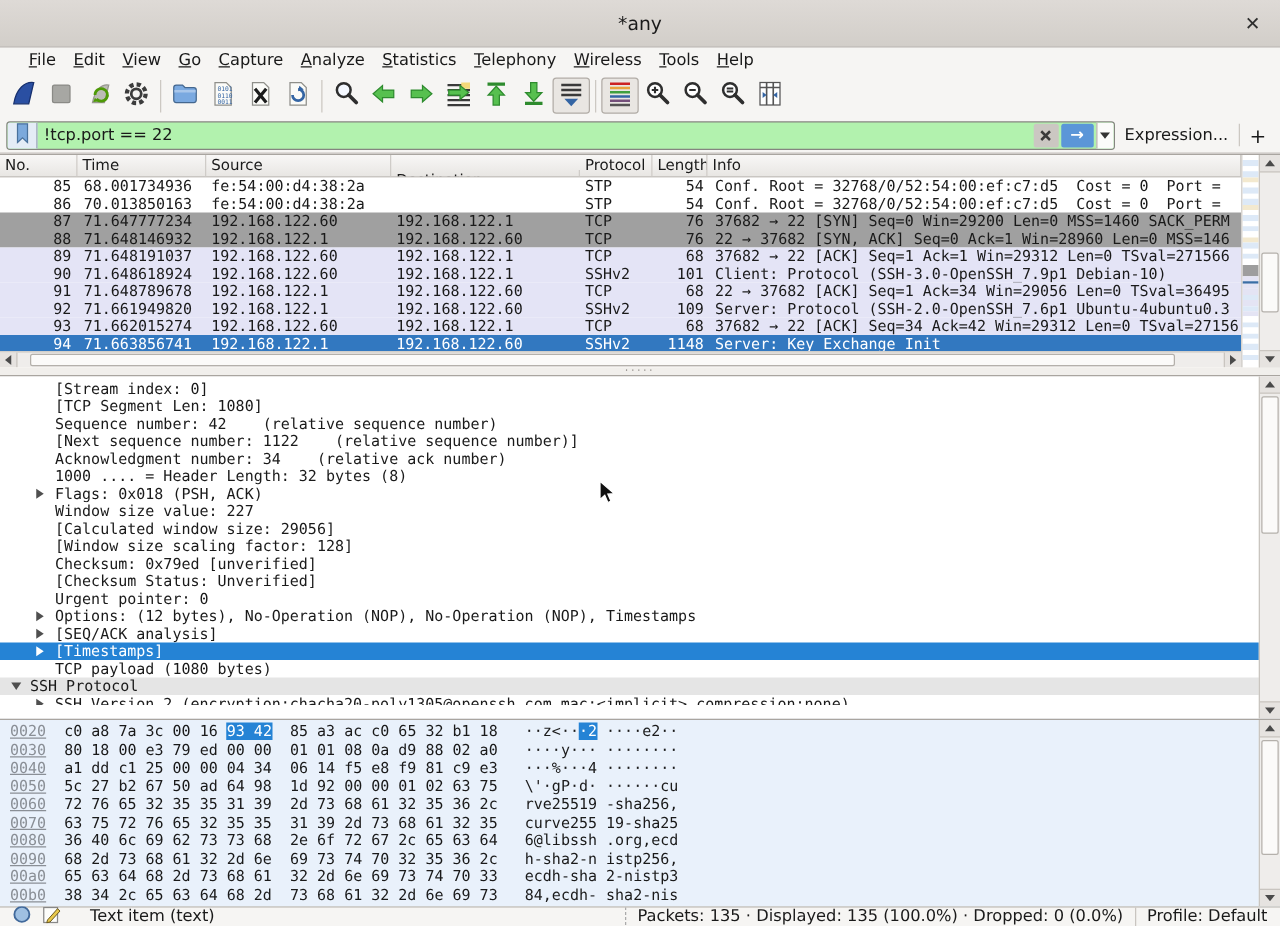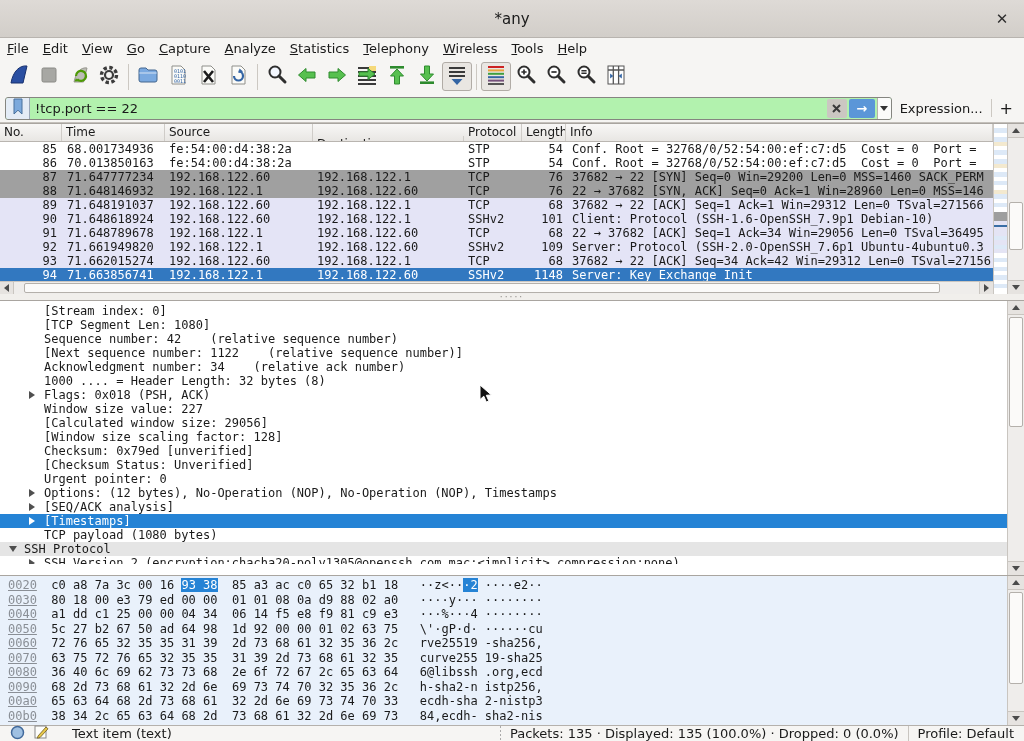--- a/index.html
+++ b/index.html
@@ -7,21 +7,21 @@
   body { font-family:"DejaVu Sans", sans-serif; background:#f6f5f3; position:relative; color:#1a1a1a; }
   .app { width:1024px; height:741px; display:flex; flex-direction:column; }
 
   
   .titlebar { height:38px; background:linear-gradient(#dedad6,#d2cec9); border-bottom:1px solid #b8b4af;
               display:flex; align-items:center; justify-content:center; position:relative; font-size:15px; }
   .close-btn { position:absolute; right:12px; top:9px; width:20px; height:20px; text-align:center;
                font-size:15px; font-weight:bold; color:#2e2e2e; cursor:default; line-height:20px; }
 
   
-  .menubar { height:21px; display:flex; align-items:center; padding-left:0; font-size:13px; background:#f6f5f3; }
+  .menubar { height:21px; display:flex; align-items:center; padding-left:16px; font-size:13px; background:#f6f5f3; }
   .menu-item { display:inline-block; padding:1px 7px; }
   .menu-item::first-letter { text-decoration:underline; }
 
   
   .toolbar { height:35px; display:flex; align-items:center; padding:0 4px; background:#f6f5f3; }
   .tbtn { width:30px; height:29px; display:flex; align-items:center; justify-content:center; border:1px solid transparent; }
   .tbtn.pressed { background:#e9e6e2; border:1px solid #b1aca6; border-radius:3px; }
   .tsep { width:1px; height:26px; background:#ccc8c2; margin:0 4px; }
 
   
@@ -309,21 +309,21 @@
           <div class="phcell" style="width: 58px;">Protocol</div>
           <div class="phcell" style="width: 44px;">Length</div>
           <div class="phcell" style="flex: 1 1 0%;">Info</div>
         </div>
       <div class="prows" id="packet-rows">
           <div class="prow style-plain"><div class="pc pc-no">85</div><div class="pc pc-time">68.001734936</div><div class="pc pc-src">fe:54:00:d4:38:2a</div><div class="pc pc-dst"></div><div class="pc pc-proto">STP</div><div class="pc pc-len">54</div><div class="pc pc-info">Conf. Root = 32768/0/52:54:00:ef:c7:d5  Cost = 0  Port = </div></div>
           <div class="prow style-plain"><div class="pc pc-no">86</div><div class="pc pc-time">70.013850163</div><div class="pc pc-src">fe:54:00:d4:38:2a</div><div class="pc pc-dst"></div><div class="pc pc-proto">STP</div><div class="pc pc-len">54</div><div class="pc pc-info">Conf. Root = 32768/0/52:54:00:ef:c7:d5  Cost = 0  Port = </div></div>
           <div class="prow style-gray"><div class="pc pc-no">87</div><div class="pc pc-time">71.647777234</div><div class="pc pc-src">192.168.122.60</div><div class="pc pc-dst">192.168.122.1</div><div class="pc pc-proto">TCP</div><div class="pc pc-len">76</div><div class="pc pc-info">37682 → 22 [SYN] Seq=0 Win=29200 Len=0 MSS=1460 SACK_PERM</div></div>
           <div class="prow style-gray"><div class="pc pc-no">88</div><div class="pc pc-time">71.648146932</div><div class="pc pc-src">192.168.122.1</div><div class="pc pc-dst">192.168.122.60</div><div class="pc pc-proto">TCP</div><div class="pc pc-len">76</div><div class="pc pc-info">22 → 37682 [SYN, ACK] Seq=0 Ack=1 Win=28960 Len=0 MSS=146</div></div>
           <div class="prow style-lavender"><div class="pc pc-no">89</div><div class="pc pc-time">71.648191037</div><div class="pc pc-src">192.168.122.60</div><div class="pc pc-dst">192.168.122.1</div><div class="pc pc-proto">TCP</div><div class="pc pc-len">68</div><div class="pc pc-info">37682 → 22 [ACK] Seq=1 Ack=1 Win=29312 Len=0 TSval=271566</div></div>
-          <div class="prow style-lavender"><div class="pc pc-no">90</div><div class="pc pc-time">71.648618924</div><div class="pc pc-src">192.168.122.60</div><div class="pc pc-dst">192.168.122.1</div><div class="pc pc-proto">SSHv2</div><div class="pc pc-len">101</div><div class="pc pc-info">Client: Protocol (SSH-1.6-OpenSSH_7.9p1 Debian-10)</div></div>
+          <div class="prow style-lavender"><div class="pc pc-no">90</div><div class="pc pc-time">71.648618924</div><div class="pc pc-src">192.168.122.60</div><div class="pc pc-dst">192.168.122.1</div><div class="pc pc-proto">SSHv2</div><div class="pc pc-len">101</div><div class="pc pc-info">Client: Protocol (SSH-3.0-OpenSSH_7.9p1 Debian-10)</div></div>
           <div class="prow style-lavender"><div class="pc pc-no">91</div><div class="pc pc-time">71.648789678</div><div class="pc pc-src">192.168.122.1</div><div class="pc pc-dst">192.168.122.60</div><div class="pc pc-proto">TCP</div><div class="pc pc-len">68</div><div class="pc pc-info">22 → 37682 [ACK] Seq=1 Ack=34 Win=29056 Len=0 TSval=36495</div></div>
           <div class="prow style-lavender"><div class="pc pc-no">92</div><div class="pc pc-time">71.661949820</div><div class="pc pc-src">192.168.122.1</div><div class="pc pc-dst">192.168.122.60</div><div class="pc pc-proto">SSHv2</div><div class="pc pc-len">109</div><div class="pc pc-info">Server: Protocol (SSH-2.0-OpenSSH_7.6p1 Ubuntu-4ubuntu0.3</div></div>
           <div class="prow style-lavender"><div class="pc pc-no">93</div><div class="pc pc-time">71.662015274</div><div class="pc pc-src">192.168.122.60</div><div class="pc pc-dst">192.168.122.1</div><div class="pc pc-proto">TCP</div><div class="pc pc-len">68</div><div class="pc pc-info">37682 → 22 [ACK] Seq=34 Ack=42 Win=29312 Len=0 TSval=27156</div></div>
           <div class="prow style-selected"><div class="pc pc-no">94</div><div class="pc pc-time">71.663856741</div><div class="pc pc-src">192.168.122.1</div><div class="pc pc-dst">192.168.122.60</div><div class="pc pc-proto">SSHv2</div><div class="pc pc-len">1148</div><div class="pc pc-info">Server: Key Exchange Init</div></div>
         </div>
       <div class="phscroll">
         <div class="harrow">
             <span class="tri-left"></span>
           </div>
         <div class="htrack">
@@ -417,21 +417,21 @@
         </div>
       <div class="vthumb" style="top:16px; height:110px;"></div>
       <div class="varrow down">
           <span class="tri-down"></span>
         </div>
     </div>
   </div>
 
   <div class="hexpane">
     <div id="hex-rows">
-        <div class="hexrow"><span class="hoff">0020</span><span>  c0 a8 7a 3c 00 16 </span><span class="hl">93 38</span><span>  85 a3 ac c0 65 32 b1 18   ··z&lt;··</span><span class="hl">·2</span><span> ····e2··</span></div>
+        <div class="hexrow"><span class="hoff">0020</span><span>  c0 a8 7a 3c 00 16 </span><span class="hl">93 42</span><span>  85 a3 ac c0 65 32 b1 18   ··z&lt;··</span><span class="hl">·2</span><span> ····e2··</span></div>
         <div class="hexrow"><span class="hoff">0030</span><span>  80 18 00 e3 79 ed 00 00  01 01 08 0a d9 88 02 a0   ····y··· ········</span></div>
         <div class="hexrow"><span class="hoff">0040</span><span>  a1 dd c1 25 00 00 04 34  06 14 f5 e8 f9 81 c9 e3   ···%···4 ········</span></div>
         <div class="hexrow"><span class="hoff">0050</span><span>  5c 27 b2 67 50 ad 64 98  1d 92 00 00 01 02 63 75   \'·gP·d· ······cu</span></div>
         <div class="hexrow"><span class="hoff">0060</span><span>  72 76 65 32 35 35 31 39  2d 73 68 61 32 35 36 2c   rve25519 -sha256,</span></div>
         <div class="hexrow"><span class="hoff">0070</span><span>  63 75 72 76 65 32 35 35  31 39 2d 73 68 61 32 35   curve255 19-sha25</span></div>
         <div class="hexrow"><span class="hoff">0080</span><span>  36 40 6c 69 62 73 73 68  2e 6f 72 67 2c 65 63 64   6@libssh .org,ecd</span></div>
         <div class="hexrow"><span class="hoff">0090</span><span>  68 2d 73 68 61 32 2d 6e  69 73 74 70 32 35 36 2c   h-sha2-n istp256,</span></div>
         <div class="hexrow"><span class="hoff">00a0</span><span>  65 63 64 68 2d 73 68 61  32 2d 6e 69 73 74 70 33   ecdh-sha 2-nistp3</span></div>
         <div class="hexrow"><span class="hoff">00b0</span><span>  38 34 2c 65 63 64 68 2d  73 68 61 32 2d 6e 69 73   84,ecdh- sha2-nis</span></div>
       </div>

